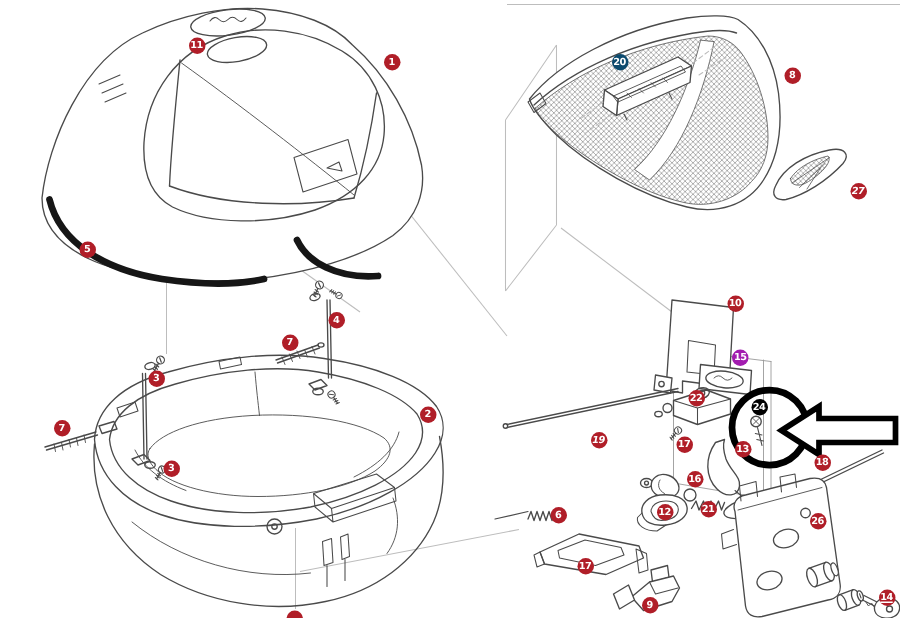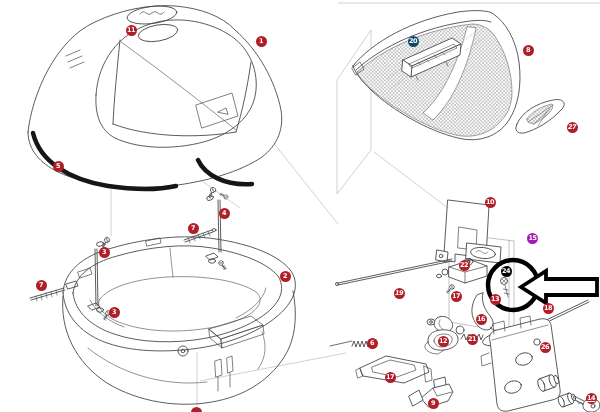--- a/index.html
+++ b/index.html
@@ -264,28 +264,28 @@
       <div class="badge" style="left: 187.5px; top: 222.5px; background: rgb(176, 30, 40); color: rgb(255, 255, 255);">7</div>
       <div class="badge" style="left: 98.5px; top: 246.5px; background: rgb(176, 30, 40); color: rgb(255, 255, 255);">3</div>
       <div class="badge" style="left: 35.5px; top: 279.5px; background: rgb(176, 30, 40); color: rgb(255, 255, 255);">7</div>
       <div class="badge" style="left: 279.5px; top: 270.5px; background: rgb(176, 30, 40); color: rgb(255, 255, 255);">2</div>
       <div class="badge" style="left: 108.5px; top: 306.5px; background: rgb(176, 30, 40); color: rgb(255, 255, 255);">3</div>
       <div class="badge" style="left: 190.5px; top: 406.5px; background: rgb(176, 30, 40); color: rgb(255, 255, 255);"></div>
       <div class="badge" style="left: 407.5px; top: 35.5px; background: #0c4a6e; color: rgb(255, 255, 255);">20</div>
       <div class="badge" style="left: 522.5px; top: 44.5px; background: rgb(176, 30, 40); color: rgb(255, 255, 255);">8</div>
       <div class="badge" style="left: 566.5px; top: 121.5px; background: rgb(176, 30, 40); color: rgb(255, 255, 255); font-style: italic;">27</div>
       <div class="badge" style="left: 484.5px; top: 196.5px; background: rgb(176, 30, 40); color: rgb(255, 255, 255);">10</div>
-      <div class="badge" style="left: 527px; top: 232.5px; background: #a21caf; color: rgb(255, 255, 255);">15</div>
+      <div class="badge" style="left: 488px; top: 232.5px; background: #a21caf; color: rgb(255, 255, 255);">15</div>
       <div class="badge" style="left: 458.5px; top: 259.5px; background: rgb(176, 30, 40); color: rgb(255, 255, 255);">22</div>
       <div class="badge" style="left: 500.5px; top: 265.5px; background: #000000; color: rgb(255, 255, 255);">24</div>
       <div class="badge" style="left: 393.5px; top: 287.5px; background: rgb(176, 30, 40); color: rgb(255, 255, 255); font-style: italic;">19</div>
       <div class="badge" style="left: 450.5px; top: 290.5px; background: rgb(176, 30, 40); color: rgb(255, 255, 255);">17</div>
       <div class="badge" style="left: 489.5px; top: 293.5px; background: rgb(176, 30, 40); color: rgb(255, 255, 255);">13</div>
       <div class="badge" style="left: 542.5px; top: 302.5px; background: rgb(176, 30, 40); color: rgb(255, 255, 255);">18</div>
-      <div class="badge" style="left: 457.5px; top: 313.5px; background: rgb(176, 30, 40); color: rgb(255, 255, 255); margin-left: 18px;">16</div>
+      <div class="badge" style="left: 457.5px; top: 313.5px; background: rgb(176, 30, 40); color: rgb(255, 255, 255);">16</div>
       <div class="badge" style="left: 466.5px; top: 333.5px; background: rgb(176, 30, 40); color: rgb(255, 255, 255);">21</div>
       <div class="badge" style="left: 437.5px; top: 335.5px; background: rgb(176, 30, 40); color: rgb(255, 255, 255);">12</div>
       <div class="badge" style="left: 366.5px; top: 337.5px; background: rgb(176, 30, 40); color: rgb(255, 255, 255);">6</div>
       <div class="badge" style="left: 539.5px; top: 341.5px; background: rgb(176, 30, 40); color: rgb(255, 255, 255);">26</div>
       <div class="badge" style="left: 384.5px; top: 371.5px; background: rgb(176, 30, 40); color: rgb(255, 255, 255);">17</div>
       <div class="badge" style="left: 427.5px; top: 397.5px; background: rgb(176, 30, 40); color: rgb(255, 255, 255);">9</div>
       <div class="badge" style="left: 585.5px; top: 392.5px; background: rgb(176, 30, 40); color: rgb(255, 255, 255); text-decoration: underline;">14</div>
     </div>
 
 </div>

